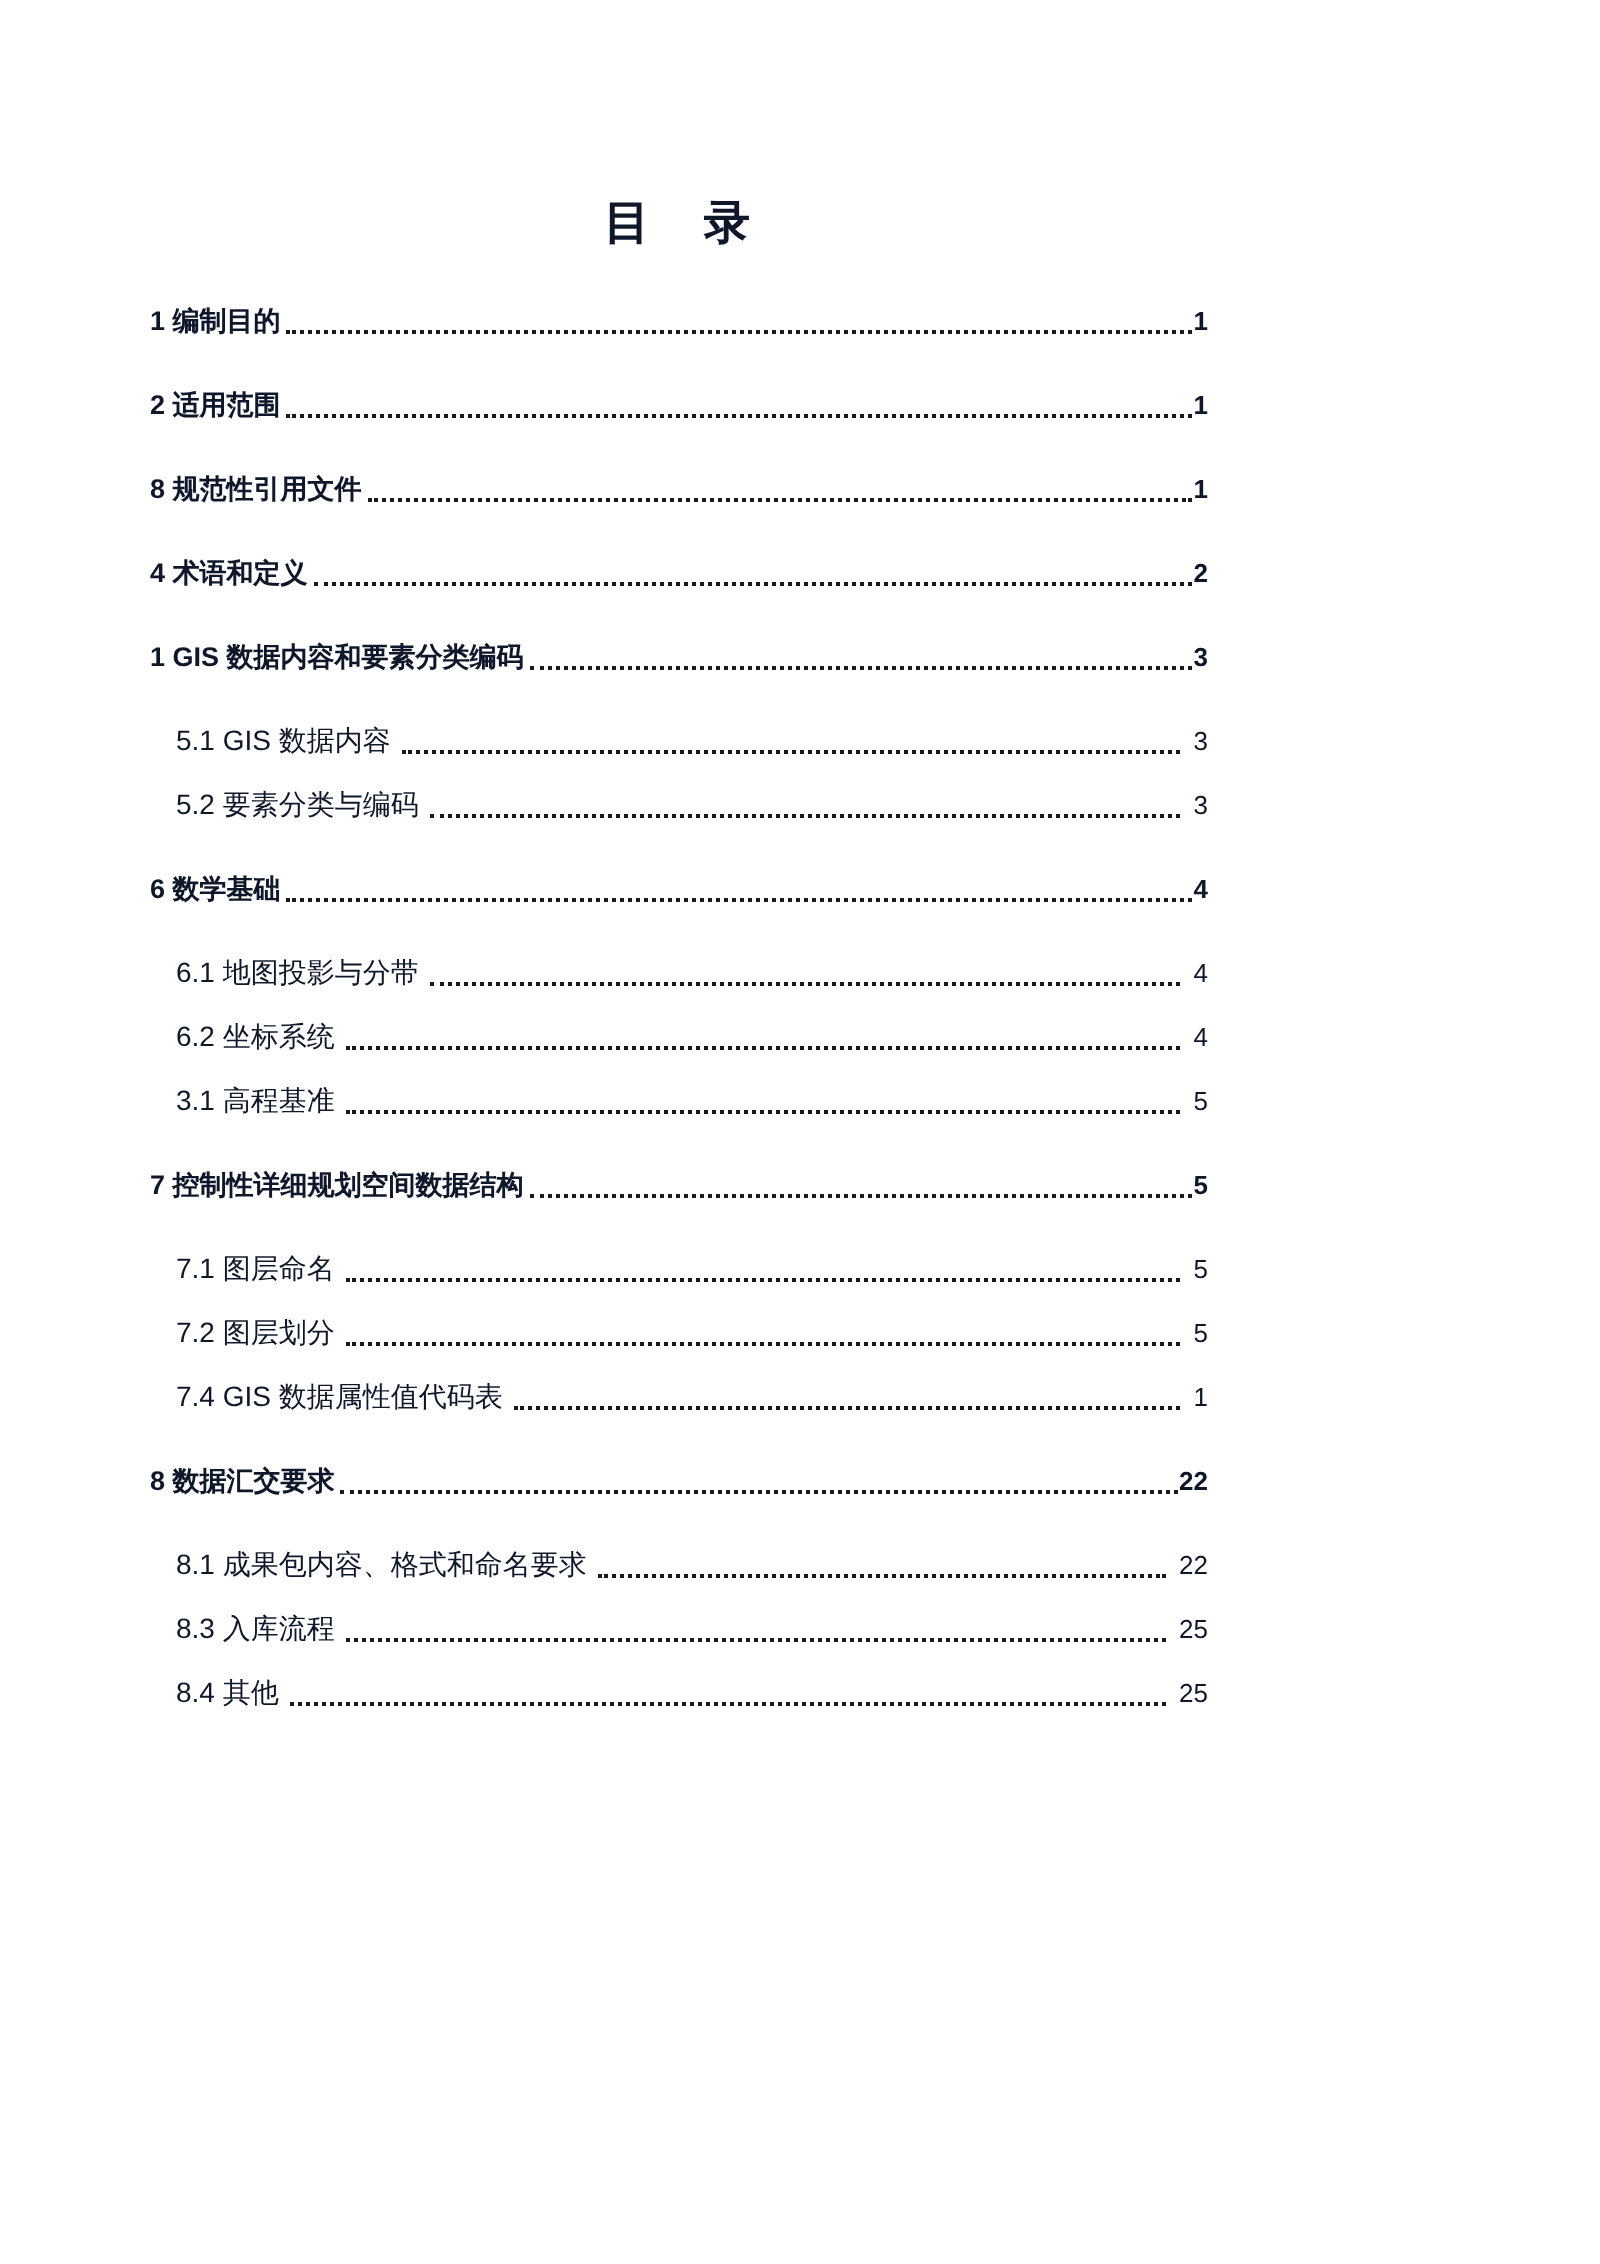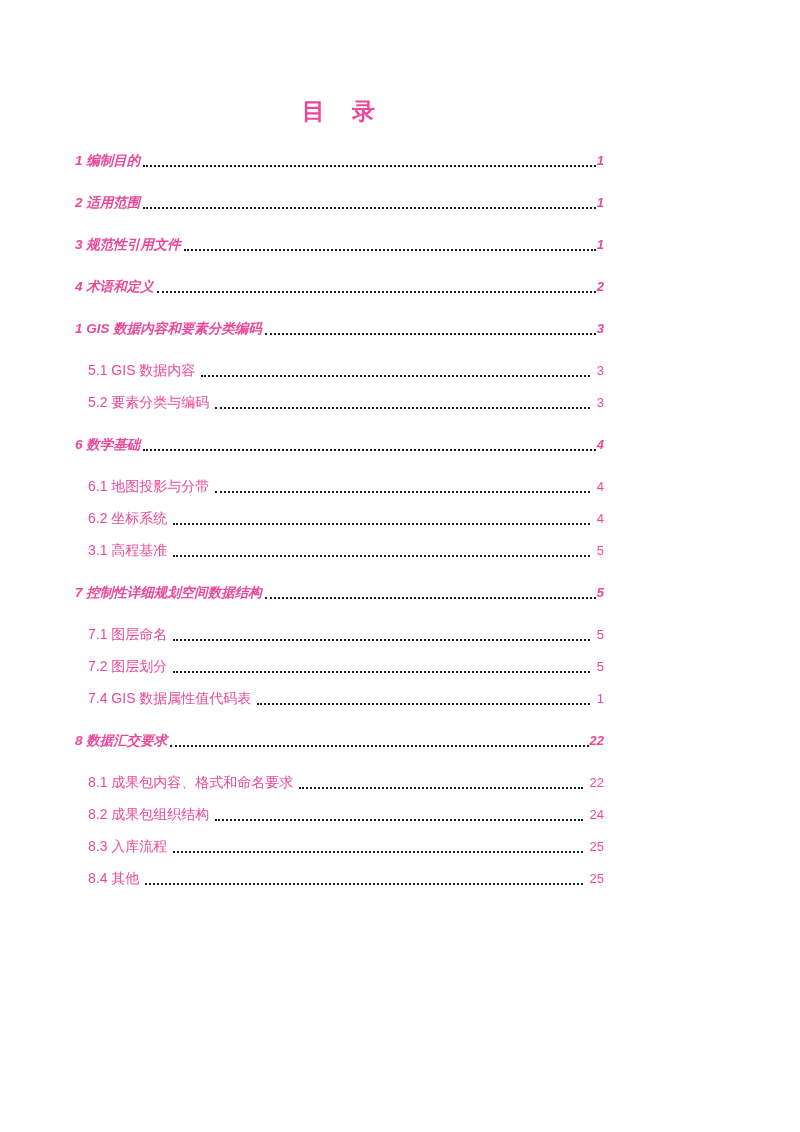--- a/index.html
+++ b/index.html
@@ -7,21 +7,21 @@
     padding: 0;
     background: #ffffff;
   }
   .page {
     position: relative;
     width: 679px;
     height: 1132px;
     background: #ffffff;
     overflow: hidden;
     font-family: "Liberation Serif", serif;
-    color: #ec4899;
+    color: #0f172a;
     box-sizing: border-box;
   }
   .content {
     padding: 96px 75px 0 75px;
     box-sizing: border-box;
   }
   .doc-title {
     text-align: center;
     font-family: "Liberation Serif", "DejaVu Serif", serif;
     font-weight: bold;
@@ -40,21 +40,20 @@
     height: 19px;
     line-height: 19px;
     font-size: 14px;
     overflow: hidden;
   }
   .toc-row.lvl1 {
     margin-top: 23px;
     font-family: "Liberation Sans", "DejaVu Sans", sans-serif;
     font-weight: bold;
     font-size: 13.5px;
-    font-style: italic;
   }
   .toc-row.lvl2 {
     margin-top: 13px;
     padding-left: 13px;
     font-family: Liberation Sans, sans-serif;
     font-weight: normal;
   }
   .toc-row.lvl1 + .toc-row.lvl2 {
     margin-top: 23px;
   }
@@ -97,21 +96,21 @@
     <span class="toc-page">1</span>
   </div>
 
   <div class="toc-row lvl1">
     <span class="toc-label">2 适用范围</span>
     <span class="dot-leader"></span>
     <span class="toc-page">1</span>
   </div>
 
   <div class="toc-row lvl1">
-    <span class="toc-label">3 规范性引用文件</span>
+    <span class="toc-label">8 规范性引用文件</span>
     <span class="dot-leader"></span>
     <span class="toc-page">1</span>
   </div>
 
   <div class="toc-row lvl1">
     <span class="toc-label">4 术语和定义</span>
     <span class="dot-leader"></span>
     <span class="toc-page">2</span>
   </div>
 
@@ -187,25 +186,20 @@
     <span class="dot-leader"></span>
     <span class="toc-page">22</span>
   </div>
 
   <div class="toc-row lvl2">
     <span class="toc-label">8.1 成果包内容、格式和命名要求</span>
     <span class="dot-leader"></span>
     <span class="toc-page">22</span>
   </div>
 
-  <div class="toc-row lvl2">
-    <span class="toc-label">8.2 成果包组织结构</span>
-    <span class="dot-leader"></span>
-    <span class="toc-page">24</span>
-  </div>
 
   <div class="toc-row lvl2">
     <span class="toc-label">8.3 入库流程</span>
     <span class="dot-leader"></span>
     <span class="toc-page">25</span>
   </div>
 
   <div class="toc-row lvl2">
     <span class="toc-label">8.4 其他</span>
     <span class="dot-leader"></span>

